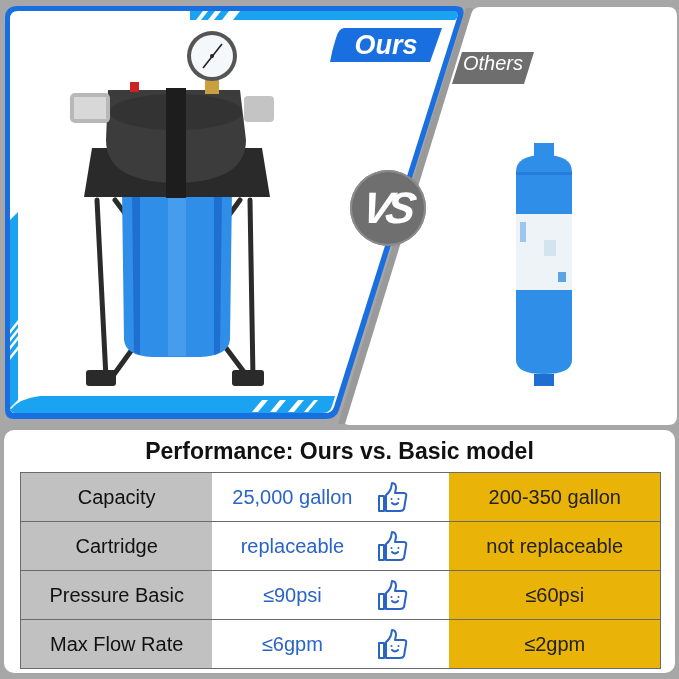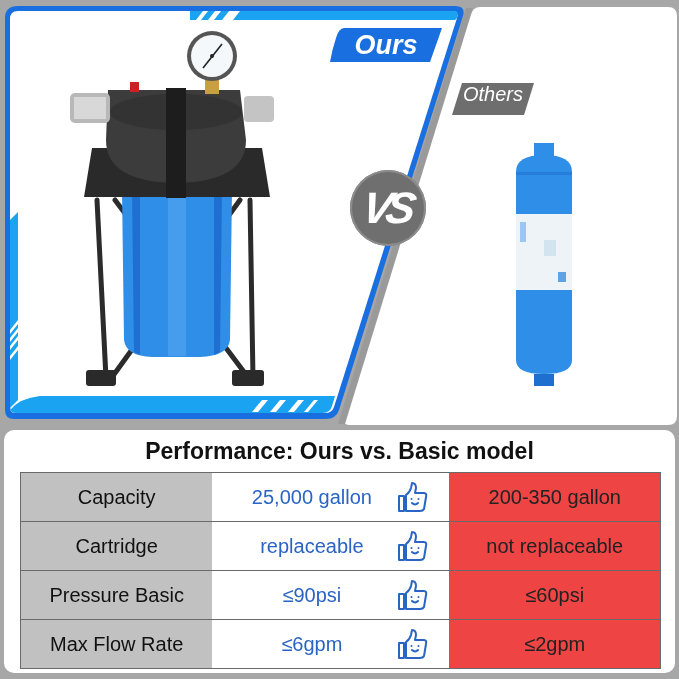--- a/index.html
+++ b/index.html
@@ -7,21 +7,21 @@
   body { position: relative; font-family: "Liberation Sans", sans-serif; }
 
   .stage { position: absolute; left: 0; top: 0; width: 679px; height: 679px; }
 
   
   .top-svg { position: absolute; left: 0; top: 0; width: 679px; height: 430px; }
 
   .tag { position: absolute; display: flex; align-items: center; justify-content: center;
          font-style: italic; font-weight: bold; color: #fff; }
   .tag-ours { left: 330px; top: 28px; width: 112px; height: 34px; font-size: 27px; align-items: center; }
-  .tag-others { left: 452px; top: 52px; width: 82px; height: 23px; font-size: 20px; font-weight: normal; margin-top: 31px; }
+  .tag-others { left: 452px; top: 52px; width: 82px; height: 23px; font-size: 20px; font-weight: normal; }
   .tag-bg { position: absolute; inset: 0; z-index: 0; }
   .tag span { position: relative; z-index: 1; }
 
   .vs-badge { position: absolute; left: 350px; top: 170px; width: 76px; height: 76px; border-radius: 50%;
               background: #6f6f6f; display: flex; align-items: center; justify-content: center;
               color: #fff; font-weight: bold; font-style: italic; font-size: 44px; letter-spacing: -6px;
               box-shadow: 0 0 0 2px #8c8c8c inset; }
   .vs-badge span { transform: skewX(-10deg); display: inline-block; margin-left: -4px; }
 
   
@@ -29,22 +29,22 @@
                   background: #fff; border-radius: 10px; }
   .perf-title { position: absolute; left: 0; right: 0; top: 8px; text-align: center;
                 font-size: 23px; font-weight: bold; color: #111; }
   .perf-table { position: absolute; left: 16px; top: 42px; width: 641px; border-collapse: collapse;
                 border: 1.5px solid #6a6a6a; }
   .perf-table td { height: 49px; font-size: 20px; text-align: center; vertical-align: middle;
                    border-top: 1.5px solid #6a6a6a; }
   .perf-table tr:first-child td { border-top: none; }
   .col-label { width: 200px; background: #c1c1c1; color: #111; margin-left: 35px; }
   .col-ours { width: 240px; background: #fff; color: #2a64c4; position: relative; }
-  .col-others { width: 219px; background: #ef4444; color: #222; }
-  .ours-inner { display: flex; align-items: center; justify-content: center; gap: 0; }
+  .col-others { width: 219px; background: #eab308; color: #222; }
+  .ours-inner { display: flex; align-items: center; justify-content: flex-start; gap: 0; }
   .ours-value { display: inline-block; width: 160px; text-align: center; }
   .thumb { display: inline-block; width: 34px; height: 34px; margin-left: 4px; }
 </style>
 </head>
 <body>
 
 <div class="stage">
 
   <svg class="top-svg" viewBox="0 0 679 430">
 

